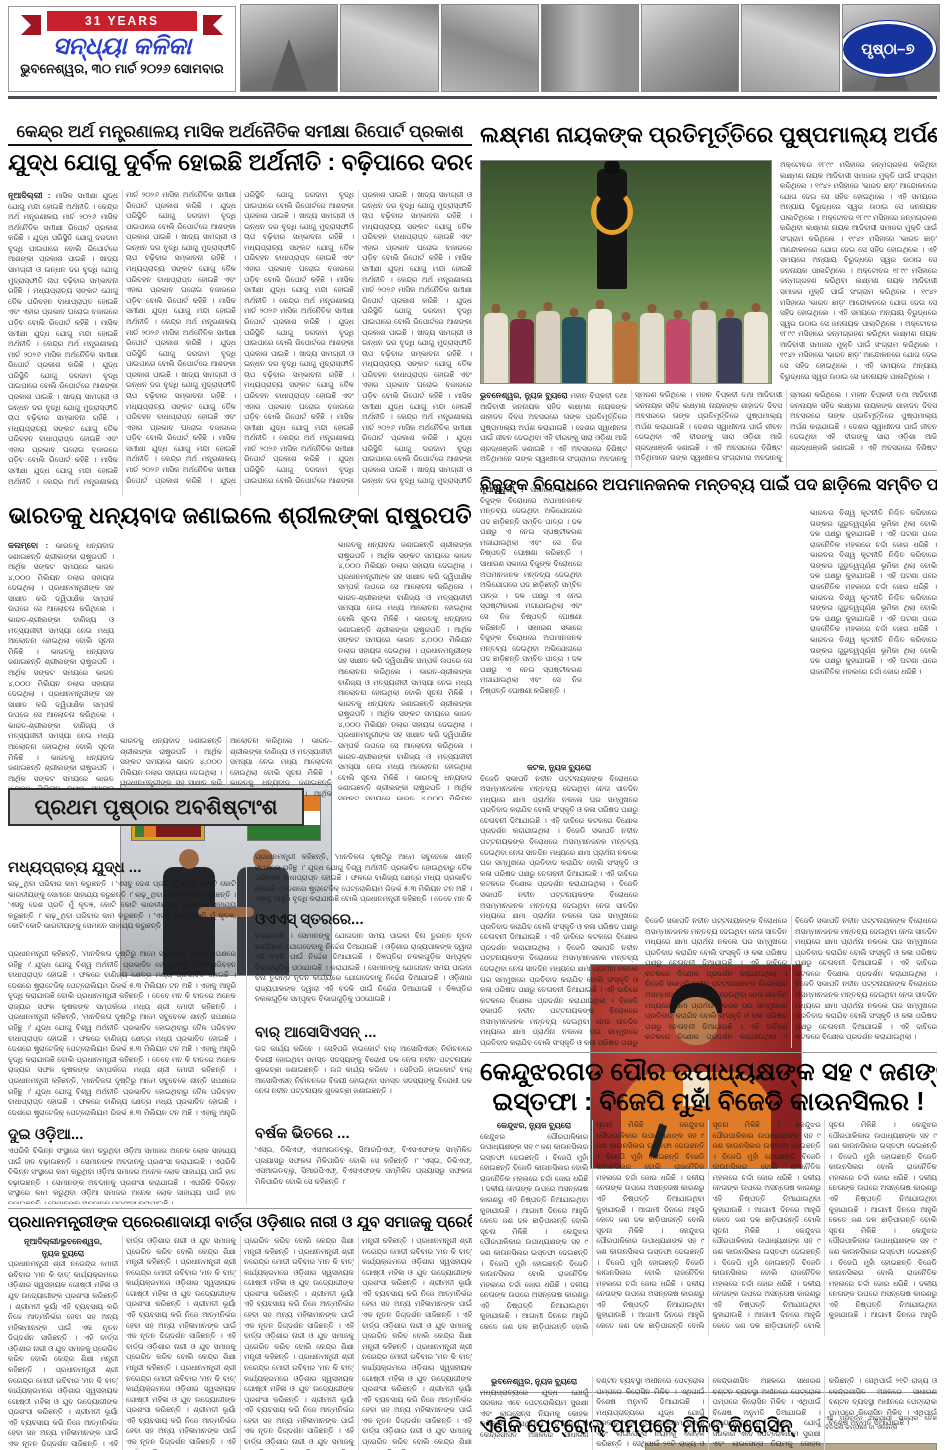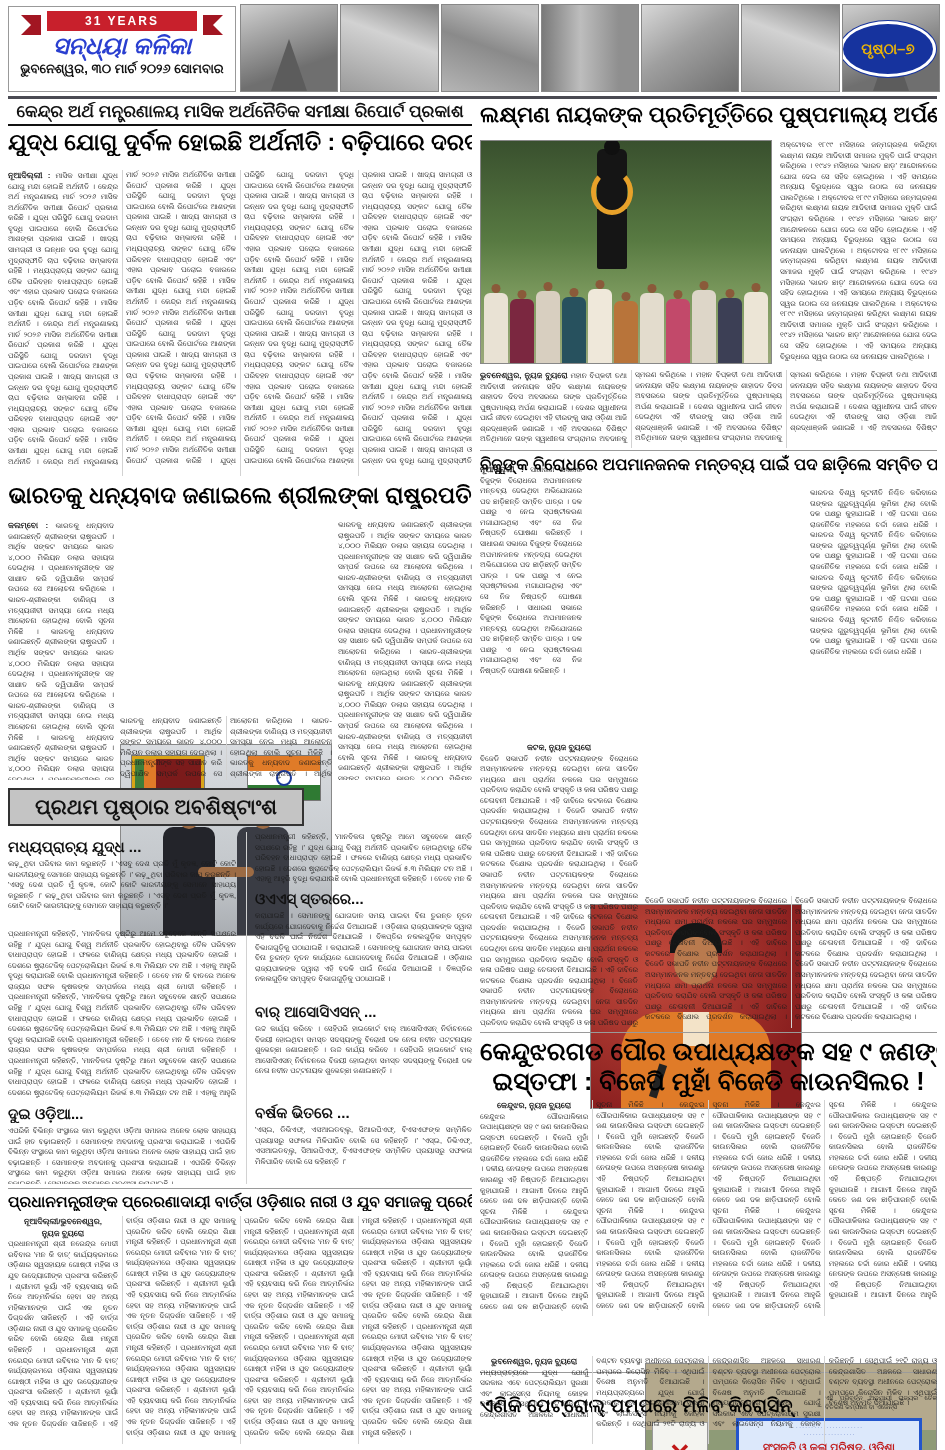--- a/index.html
+++ b/index.html
@@ -16,34 +16,34 @@
   #paper-name { text-align:center; font-size:24px; font-weight:bold; color:#2a3fd0; line-height:30px; font-style:italic; white-space:nowrap; overflow:hidden; }
   #masthead-dateline { text-align:center; font-size:13px; font-weight:bold; color:#111; white-space:nowrap; overflow:hidden; }
   #photo-strip { position:absolute; left:240px; top:4px; width:700px; height:88px; display:flex; gap:2px; }
   .strip-photo { flex:1; border:1px solid #888; background:linear-gradient(135deg,#b9b9b9,#7d7d7d 55%,#9b9b9b); position:relative; overflow:hidden; }
   .strip-photo.v1{ background:linear-gradient(160deg,#cfcfcf,#6f6f6f 70%);}
   .strip-photo.v2{ background:linear-gradient(20deg,#9a9a9a,#d2d2d2 60%,#828282);}
   .strip-photo.v3{ background:linear-gradient(200deg,#c4c4c4 10%,#8a8a8a 50%,#b5b5b5);}
   .strip-photo.v4{ background:linear-gradient(90deg,#7a7a7a,#bdbdbd 40%,#8f8f8f 80%);}
   .strip-photo.v5{ background:linear-gradient(145deg,#d8d8d8,#9f9f9f 45%,#6e6e6e);}
   .strip-photo .temple { position:absolute; bottom:0; left:50%; transform:translateX(-50%); width:0; height:0; border-left:18px solid transparent; border-right:18px solid transparent; border-bottom:52px solid #5c5c5c; }
-  #page-badge { position:absolute; right:3px; top:16px; width:96px; height:56px; background:#16339e; border:3px solid #fff; border-radius:50%; color:#eab308; font-weight:bold; font-size:15px; display:flex; align-items:center; justify-content:center; white-space:nowrap; box-shadow:0 0 0 1px #16339e; }
+  #page-badge { position:absolute; right:3px; top:16px; width:96px; height:56px; background:#16339e; border:3px solid #fff; border-radius:50%; color:#ffffff; font-weight:bold; font-size:15px; display:flex; align-items:center; justify-content:center; white-space:nowrap; box-shadow:0 0 0 1px #16339e; }
   #masthead-rule { position:absolute; left:8px; top:96px; width:929px; height:3px; background:#4a4a52; }
 
   
   .headline { font-weight:bold; color:#000; white-space:nowrap; overflow:hidden; }
   .kicker { font-weight:bold; text-align:center; border-bottom:2px solid #111; padding-bottom:2px; white-space:nowrap; overflow:hidden; }
   .bodytext { font-size:7.3px; line-height:1.45; text-align:justify; color:#1c1c1c; overflow:hidden; }
   .cols4 { column-count:4; column-gap:8px; column-rule:1px solid #d2d2d2; }
   .cols3 { column-count:3; column-gap:8px; column-rule:1px solid #d2d2d2; }
   .cols2 { column-count:2; column-gap:8px; column-rule:1px solid #d2d2d2; }
   .dateline { font-weight:bold; font-size:8px; }
   .dateline-center { font-weight:bold; font-size:8px; text-align:center; }
   .subhead { font-weight:bold; font-size:15px; margin:6px 0 3px; white-space:nowrap; overflow:hidden; }
-  .abs { position:absolute; }
+  .abs { position:absolute;margin-top:20px; }
   .toprule { border-top:1px solid #9a9a9a; }
 
   
   .photo { position:relative; overflow:hidden; border:1px solid #888; }
   #statue-photo { background:linear-gradient(180deg,#39502e 0%,#587a42 45%,#7c9a5e 70%,#9aa87a 100%); }
   .statue-body { position:absolute; left:40%; top:8px; width:30px; height:120px; background:#151515; border-radius:6px 6px 2px 2px; }
   .statue-head { position:absolute; left:calc(40% + 7px); top:-2px; width:16px; height:16px; background:#101010; border-radius:50%; }
   .garland { position:absolute; left:calc(40% - 6px); top:28px; width:42px; height:46px; border:5px solid #e8a22a; border-radius:50%; border-top-color:transparent; }
   .crowd-row { position:absolute; left:0; right:0; bottom:0; height:78px; display:flex; align-items:flex-end; gap:2px; padding:0 3px; }
   .person { flex:1; border-radius:6px 6px 0 0; position:relative; }
@@ -64,21 +64,21 @@
   .sp-collar { position:absolute; left:50%; bottom:62px; transform:translateX(-50%); width:26px; height:34px; background:#f3e3c8; }
   .sp-mic { position:absolute; left:30%; bottom:10px; width:8px; height:34px; background:#222; transform:rotate(18deg); }
   #protest-photo { background:linear-gradient(180deg,#b4a98d 0 45%,#8e9b77 45% 60%,#7f8a6d 60%); }
   .p-crowd { position:absolute; left:0; right:0; bottom:0; height:64px; display:flex; align-items:flex-end; gap:1px; padding:0 2px; }
   .white-banner { position:absolute; left:6px; bottom:24px; width:56px; height:64px; background:#f4f4f0; border:1px solid #999; color:#c01818; font-weight:bold; font-size:26px; text-align:center; line-height:60px; }
   .blue-banner { position:absolute; right:14px; bottom:18px; width:186px; height:74px; background:#dce8fb; border:3px solid #2255cc; padding:3px 4px; text-align:center; overflow:hidden; }
   .blue-banner .bb-small { font-size:5px; color:#2244aa; line-height:1.3; overflow:hidden; white-space:nowrap; }
   .blue-banner .bb-line1 { color:#c01818; font-weight:bold; font-size:11px; margin-top:4px; white-space:nowrap; overflow:hidden; }
 
   
-  #remainder-banner { position:absolute; left:8px; top:788px; width:296px; height:38px; background:#c4c4c4; border:2px solid #333; font-weight:bold; font-size:21px; text-align:center; line-height:34px; white-space:nowrap; overflow:hidden;font-family:Liberation Serif, serif; }
+  #remainder-banner { position:absolute; left:8px; top:788px; width:296px; height:38px; background:#c4c4c4; border:2px solid #333; font-weight:bold; font-size:21px; text-align:center; line-height:34px; white-space:nowrap; overflow:hidden; }
 </style>
 </head>
 <body>
 
 <div id="page">
 
   <div id="masthead-box">
     <div id="ribbon"><span>31 YEARS</span></div>
     <div id="paper-name">ସନ୍ଧ୍ୟା କଳିକା</div>
     <div id="masthead-dateline">ଭୁବନେଶ୍ୱର, ୩୦ ମାର୍ଚ ୨୦୨୬ ସୋମବାର</div>

